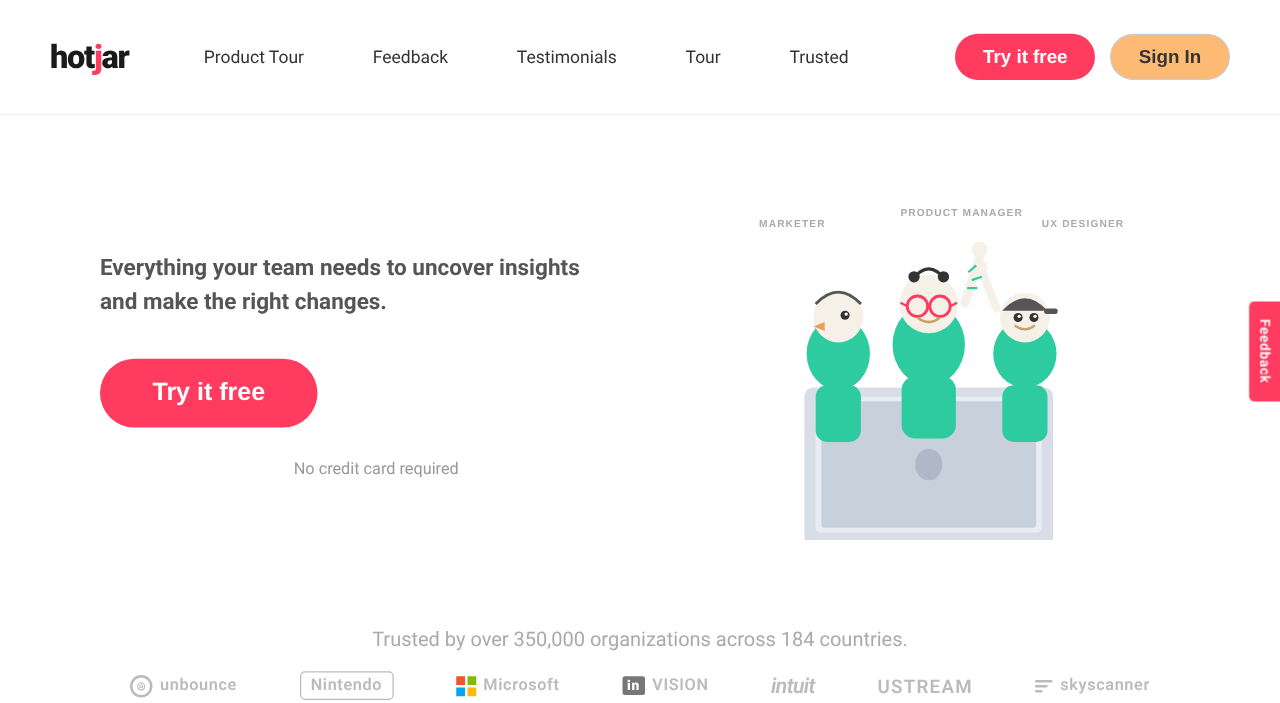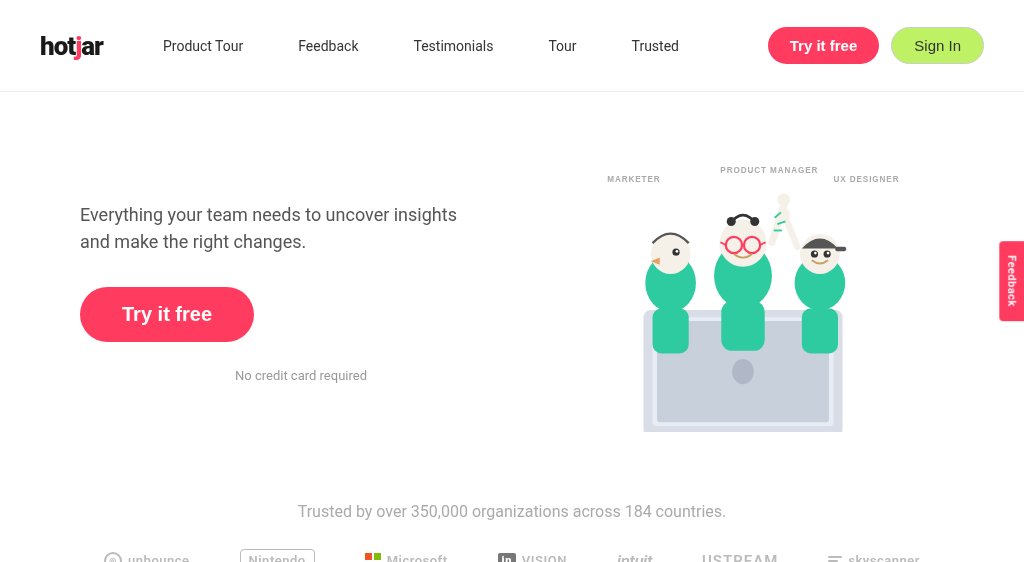--- a/index.html
+++ b/index.html
@@ -48,27 +48,27 @@
       background: #ff3c5f;
       color: #fff;
       border: none;
       border-radius: 25px;
       padding: 10px 22px;
       font-size: 15px;
       font-weight: 600;
       cursor: pointer;
     }
     .btn-sign-in {
-      background: #bef264;
+      background: #fdba74;
       color: #333;
       border: 1.5px solid #ccc;
       border-radius: 25px;
       padding: 9px 22px;
       font-size: 15px;
-      font-weight: 400;
+      font-weight: 700;
       cursor: pointer;
     }
 
     
     .hero {
       display: flex;
       align-items: center;
       padding: 40px 60px 20px 80px;
       min-height: 380px;
       position: relative;
@@ -89,20 +89,21 @@
       color: #1a1a1a;
       padding: 0 4px;
       border-radius: 2px;
     }
     .hero-subtitle {
       font-size: 18px;
       color: #555;
       line-height: 1.5;
       margin-bottom: 32px;
       max-width: 400px;
+      font-weight: bold;
     }
     .btn-try-free-hero {
       background: #ff3c5f;
       color: #fff;
       border: none;
       border-radius: 30px;
       padding: 16px 42px;
       font-size: 20px;
       font-weight: 700;
       cursor: pointer;
@@ -150,21 +151,21 @@
     }
 
     
     .trusted-section {
       padding: 30px 40px 40px;
       text-align: center;
     }
     .trusted-text {
       font-size: 16px;
       color: #aaa;
-      margin-bottom: 28px;
+      margin-bottom: 16px;
     }
     .logos-row {
       display: flex;
       align-items: center;
       justify-content: center;
       gap: 50px;
       flex-wrap: wrap;
     }
     .logo-item {
       color: #bbb;

